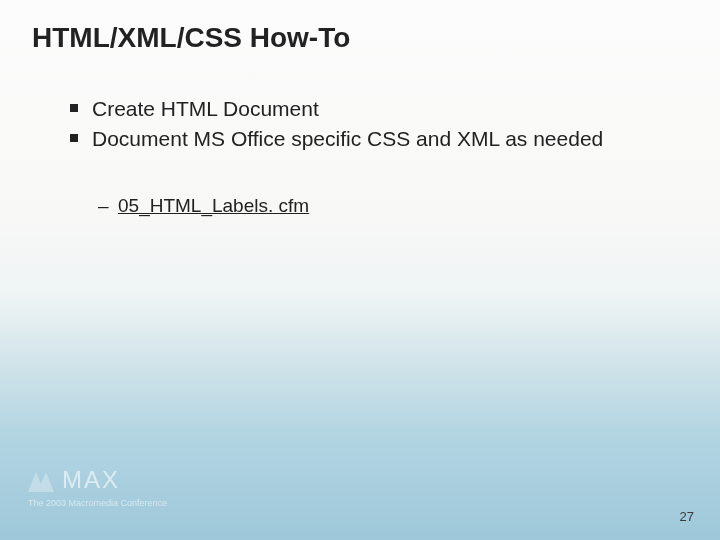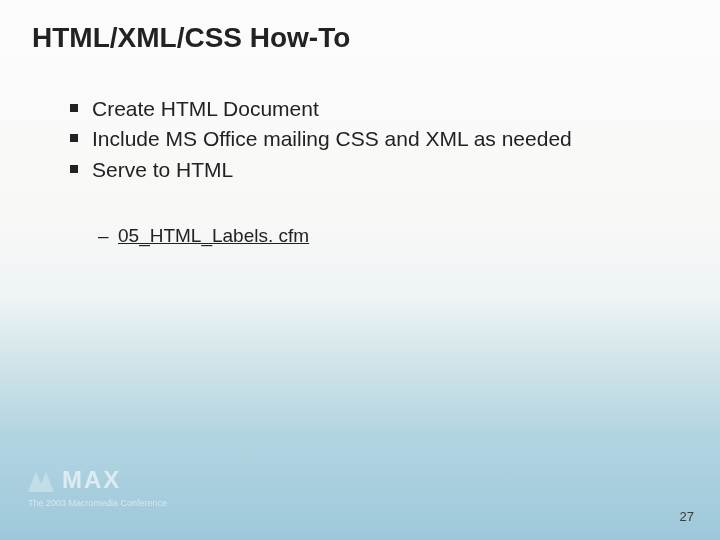--- a/index.html
+++ b/index.html
@@ -88,21 +88,21 @@
     bottom: 48px;
     display: flex;
     align-items: flex-end;
     gap: 2px;
   }
   .logo svg {
     opacity: 0.55;
   }
   .logo-text {
     font-size: 24px;
-    font-weight: bold;
+    font-weight: normal;
     color: rgba(255,255,255,0.6);
     letter-spacing: 2px;
     margin-left: 6px;
     line-height: 1;
   }
   .logo-sub {
     position: absolute;
     left: 28px;
     bottom: 32px;
     font-size: 9px;
@@ -127,22 +127,21 @@
     color: #3a3a3a;
   }
 </style>
 </head>
 <body>
 
 <div class="title">HTML/XML/CSS How-To</div>
 
 <div class="content">
   <div class="bullet-item">Create HTML Document</div>
-  <div class="bullet-item">Include MS Office mailing CSS and XML as needed</div>
-  <div class="bullet-item">Serve to HTML</div>
+  <div class="bullet-item">Document MS Office specific CSS and XML as needed</div>
 
   <div class="group-gap"></div>
 
   <div class="sub-item">
     <span>05_HTML_Labels. cfm</span>
   </div>
 </div>
 
 <div class="footer-bar">
   <div class="logo">

